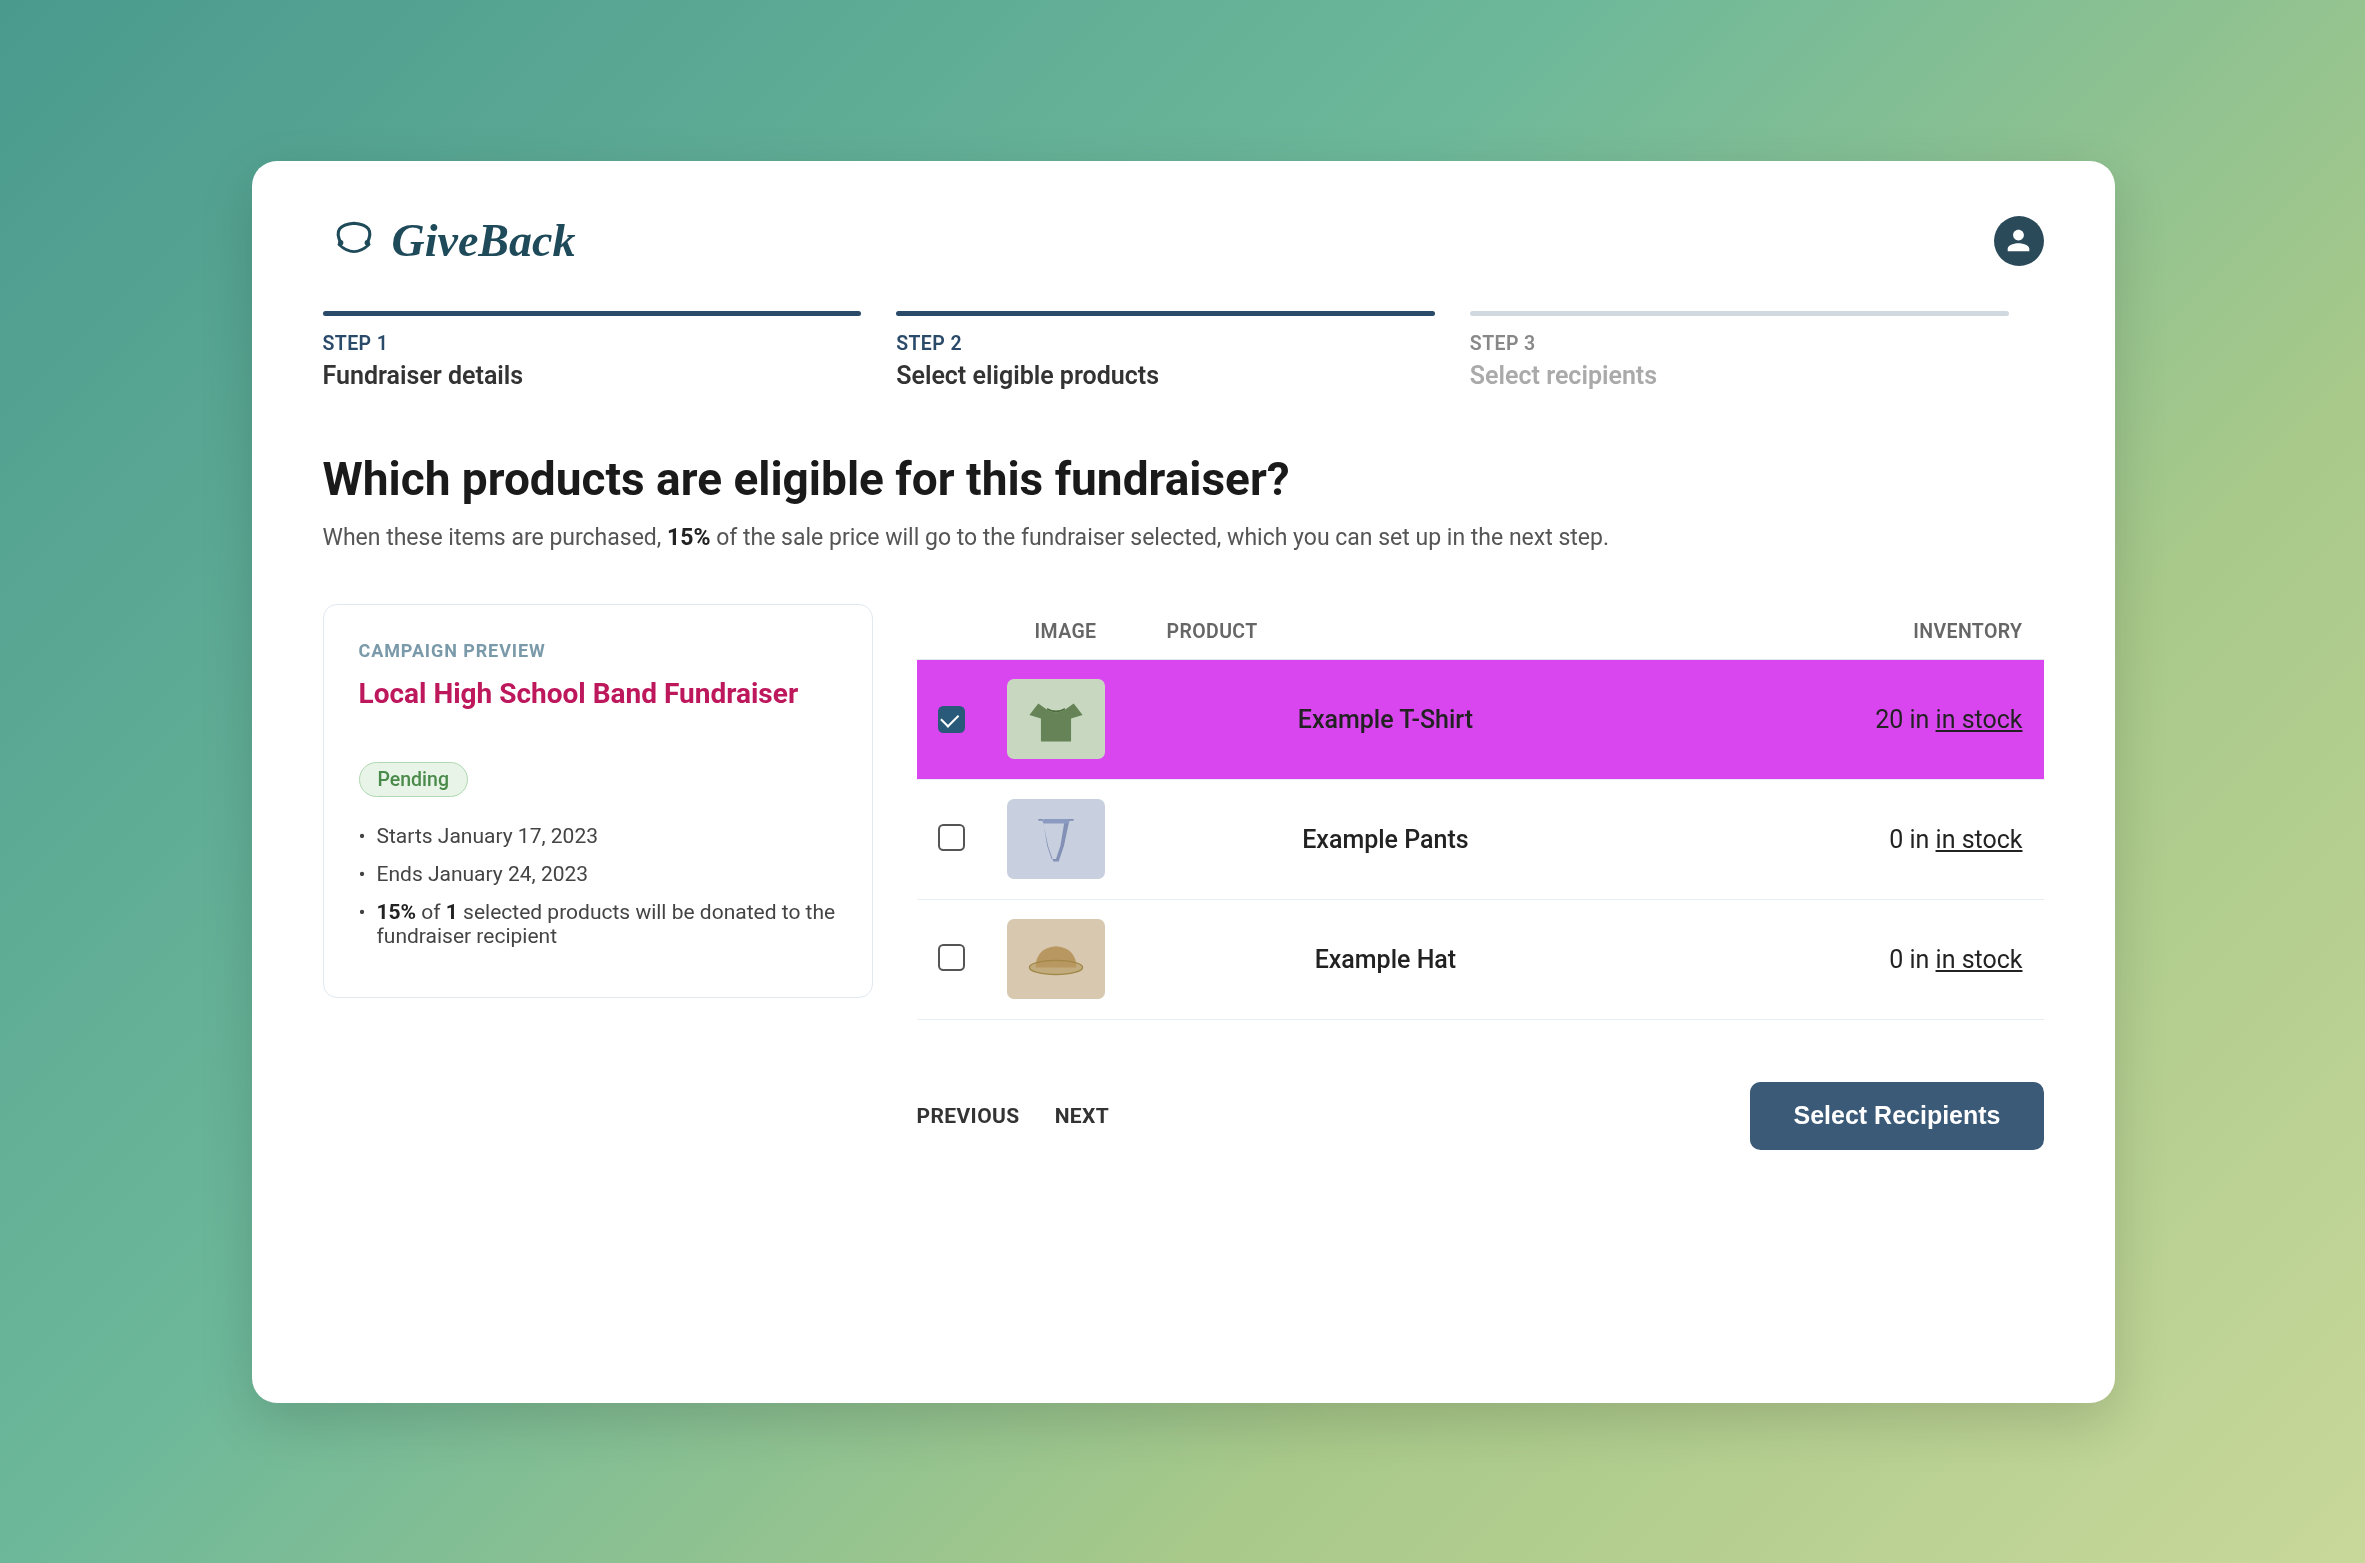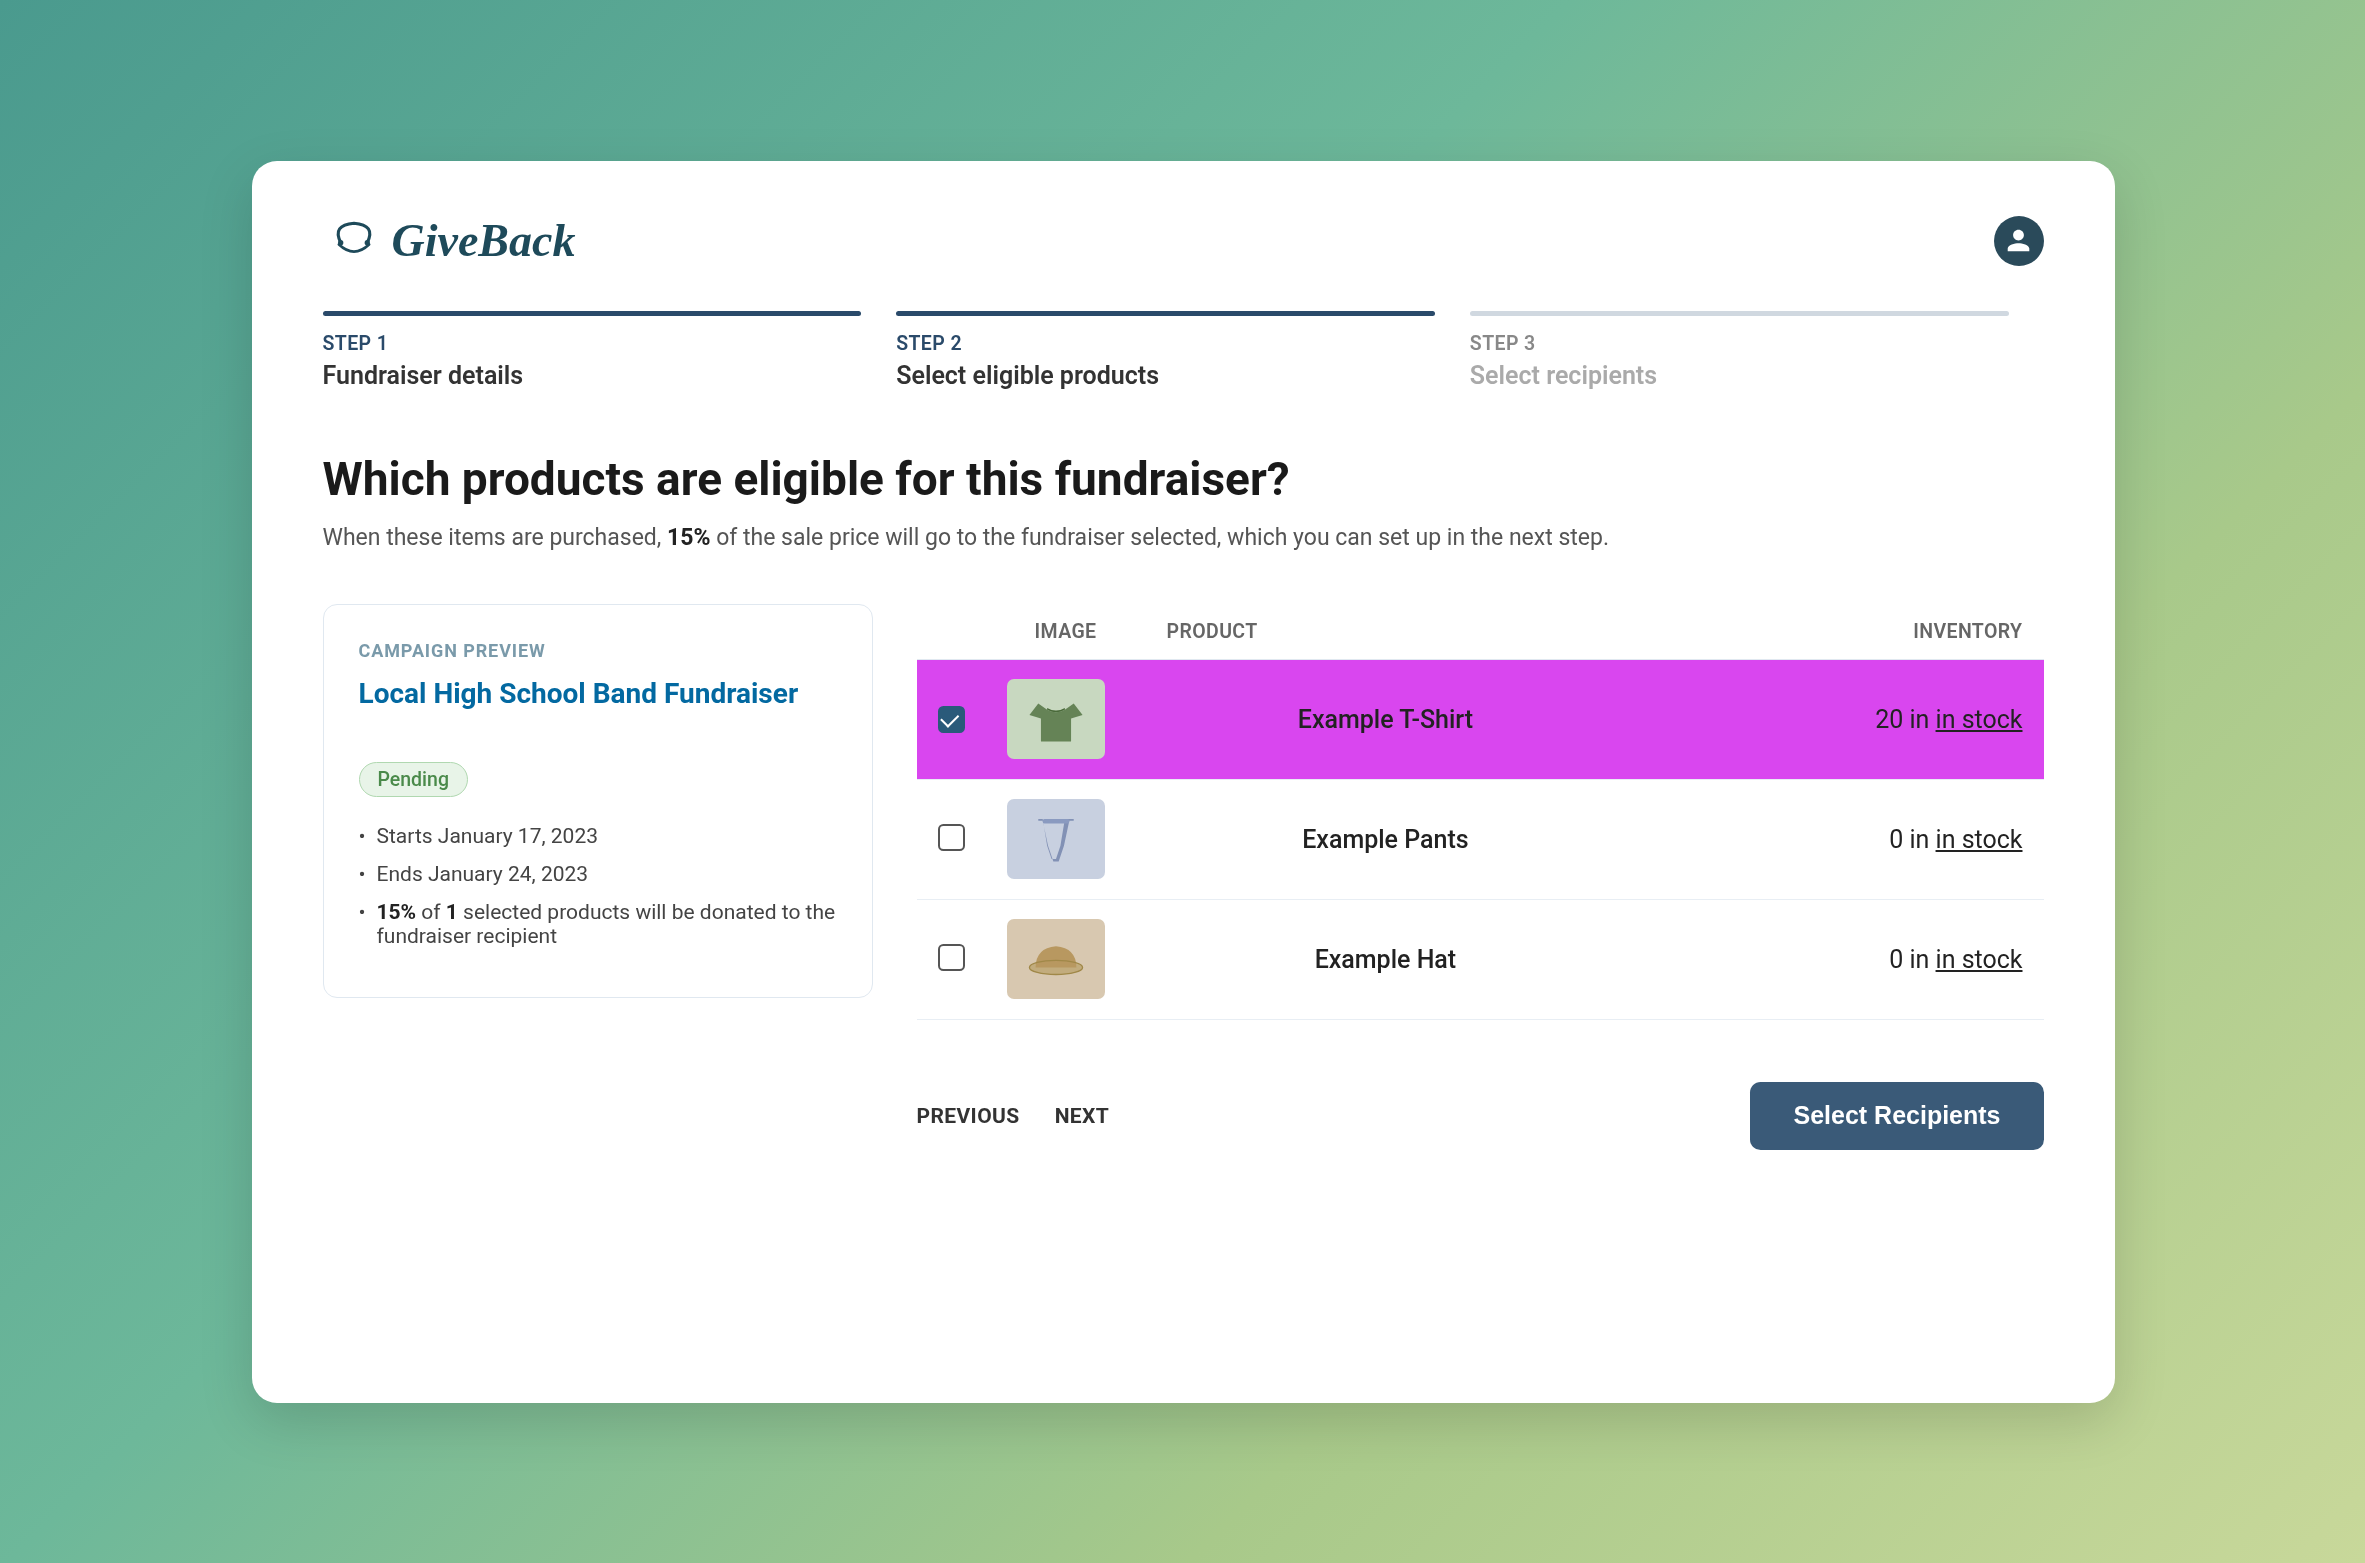--- a/index.html
+++ b/index.html
@@ -138,21 +138,21 @@
       font-weight: 700;
       color: #7a9aaa;
       text-transform: uppercase;
       letter-spacing: 0.9px;
       margin-bottom: 16px;
     }
 
     .preview-title {
       font-size: 28px;
       font-weight: 700;
-      color: #0369a1;
+      color: #be185d;
       margin-bottom: 16px;
     }
 
     .status-badge {
       display: inline-block;
       background: #e8f4e8;
       color: #4a8a4a;
       border: 1.3px solid #b0d8b0;
       border-radius: 18px;
       padding: 5.3px 18px;

